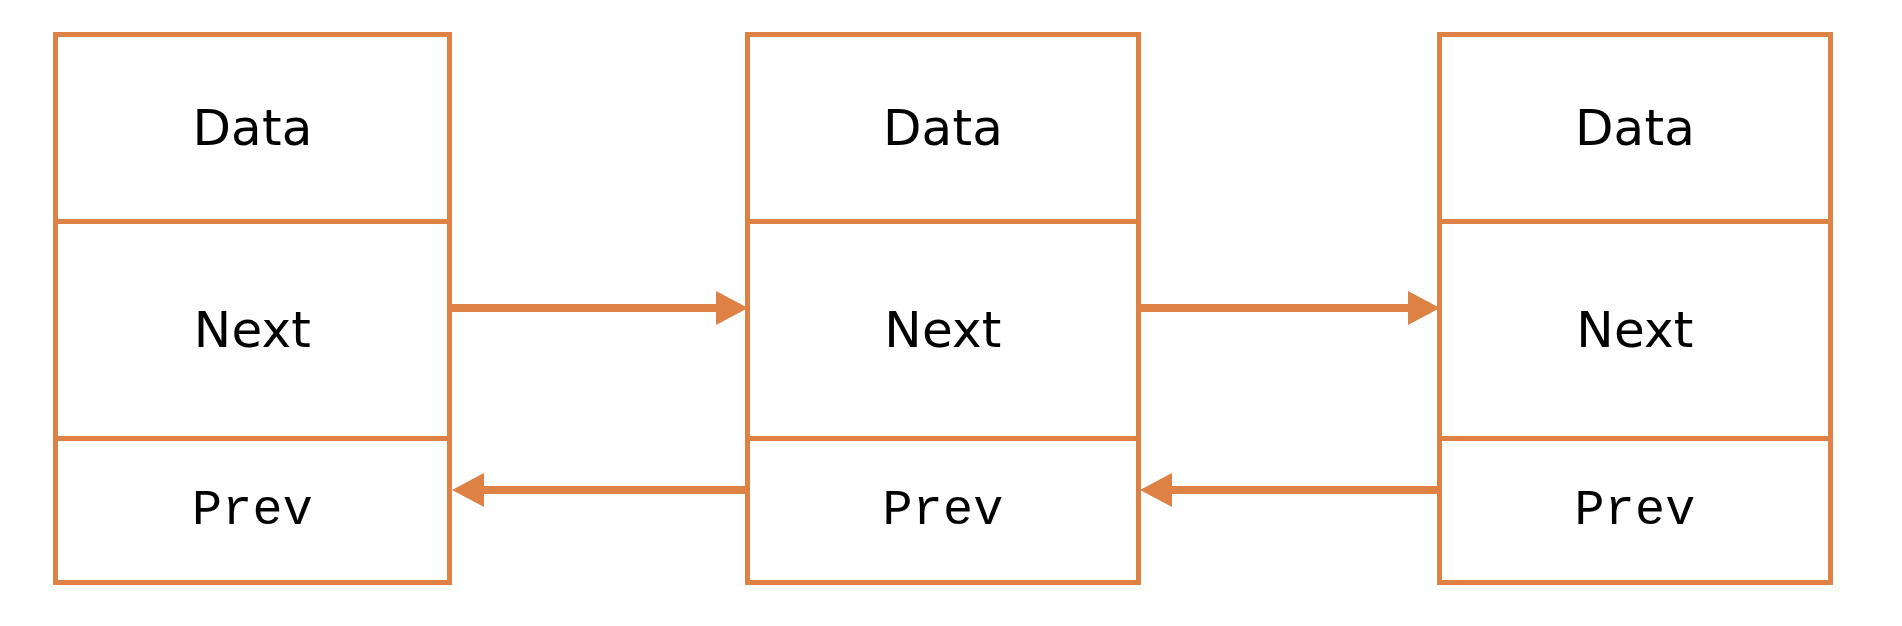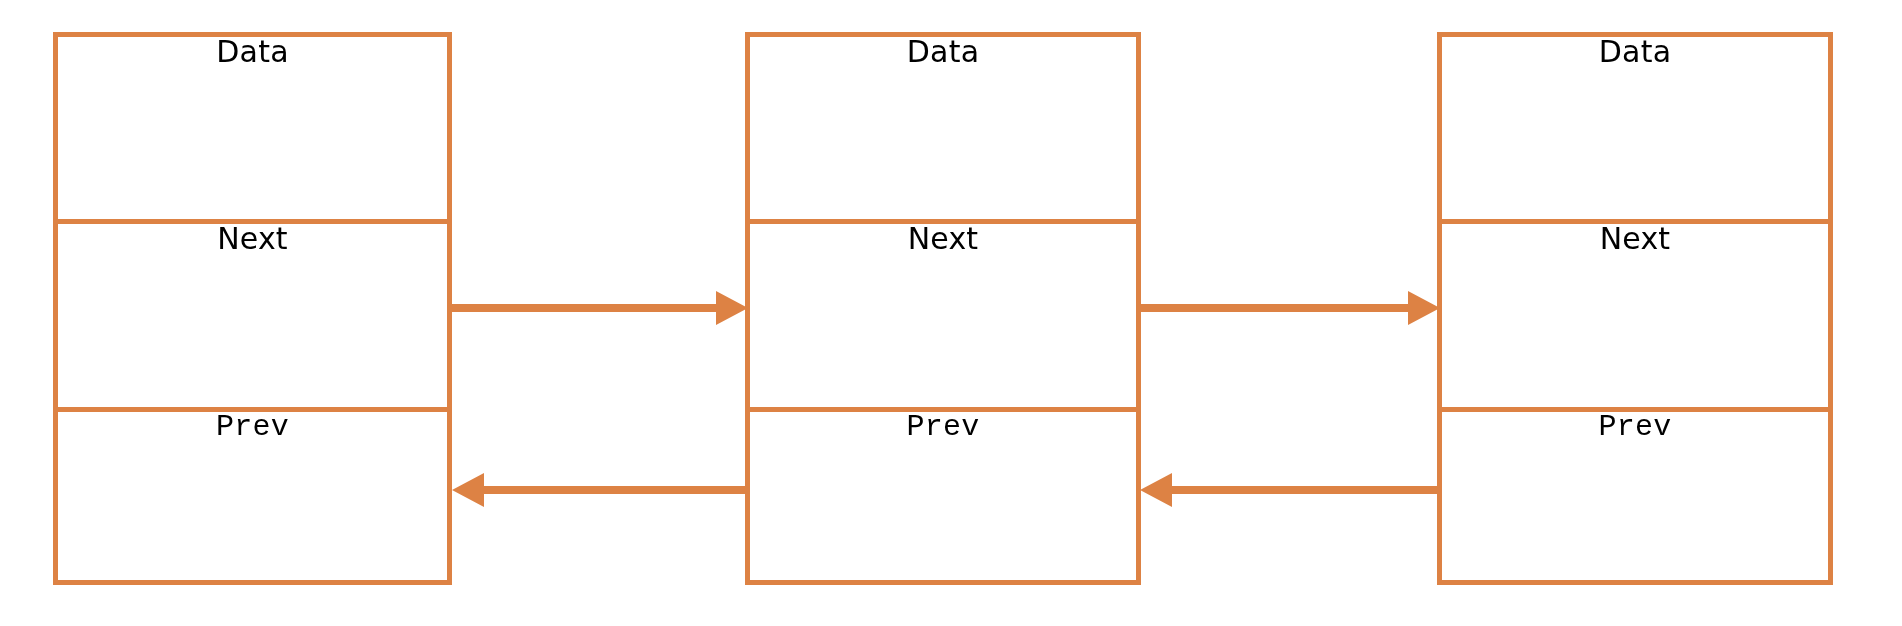--- a/index.html
+++ b/index.html
@@ -23,29 +23,30 @@
     position: absolute;
     box-sizing: border-box;
     background: #FFFFFF;
     border: 5px solid var(--stroke, #DD8244);
     display: flex;
     flex-direction: column;
   }
   .node-cell {
     box-sizing: border-box;
     display: flex;
+    align-items: center;
     justify-content: center;
     color: #000000;
-    font-size: 30px;
+    font-size: 50px;
     line-height: 1;
     letter-spacing: 0.2px;
     background: transparent;
   }
   .cell-data   { height: 182px; }
-  .cell-next   { height: 188px; border-top: 5px solid var(--stroke, #DD8244); }
+  .cell-next   { height: 217px; border-top: 5px solid var(--stroke, #DD8244); }
   .cell-prev   { flex: 1 1 auto; border-top: 5px solid var(--stroke, #DD8244); font-family: Liberation Mono, monospace; }
 
   
   .node-1 { left: 53px;   top: 32px; width: 399px; height: 553px; }
   .node-2 { left: 745px;  top: 32px; width: 396px; height: 553px; }
   .node-3 { left: 1437px; top: 32px; width: 396px; height: 553px; }
 
   
   .arrow {
     position: absolute;

